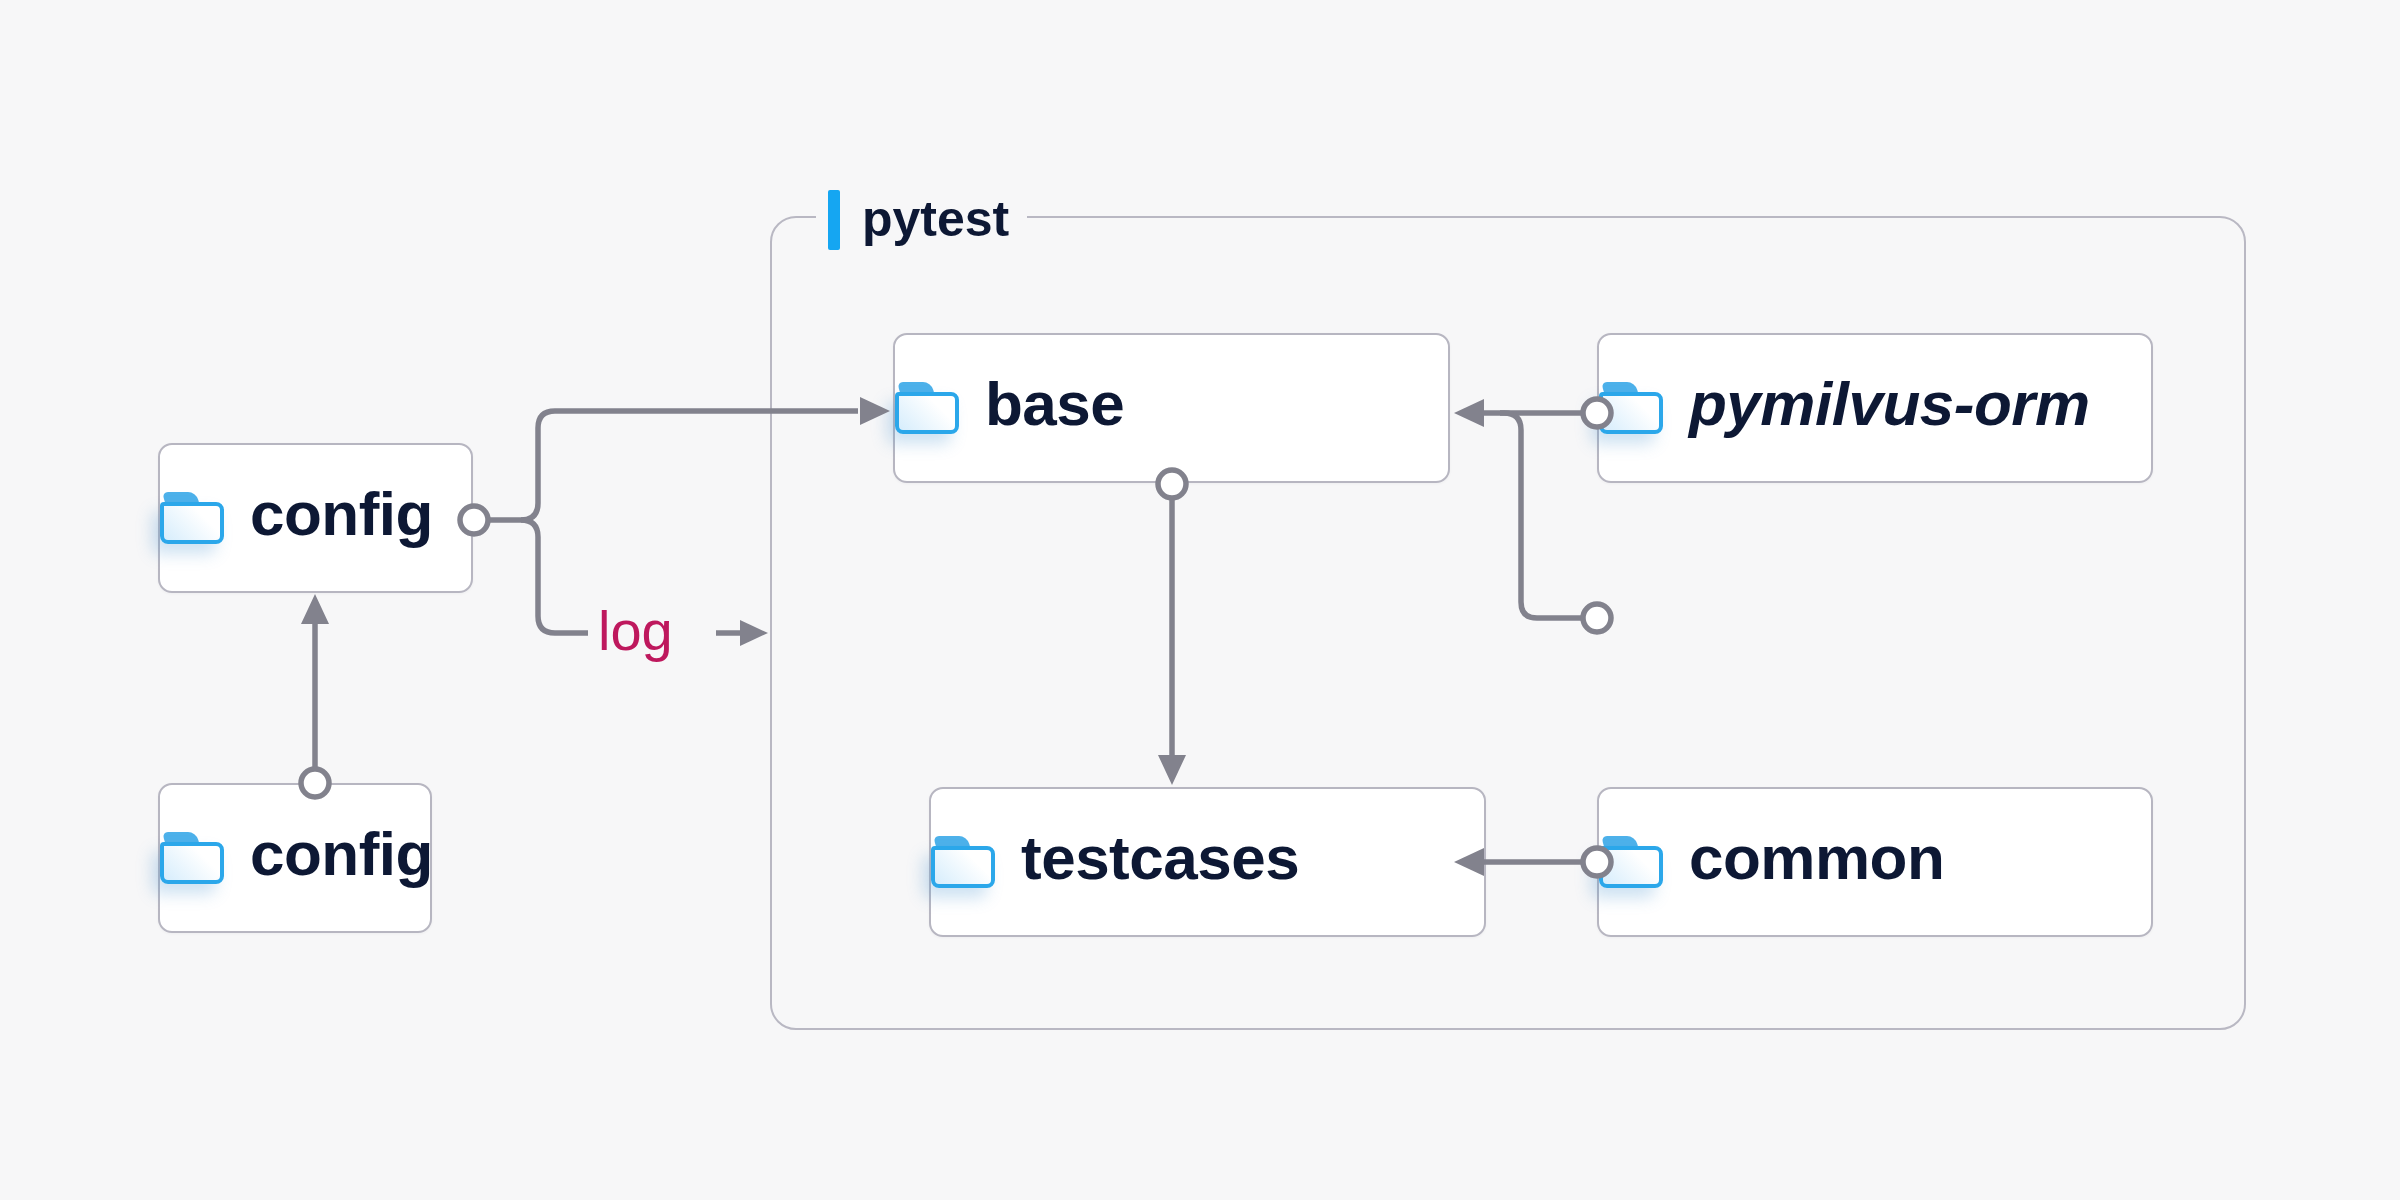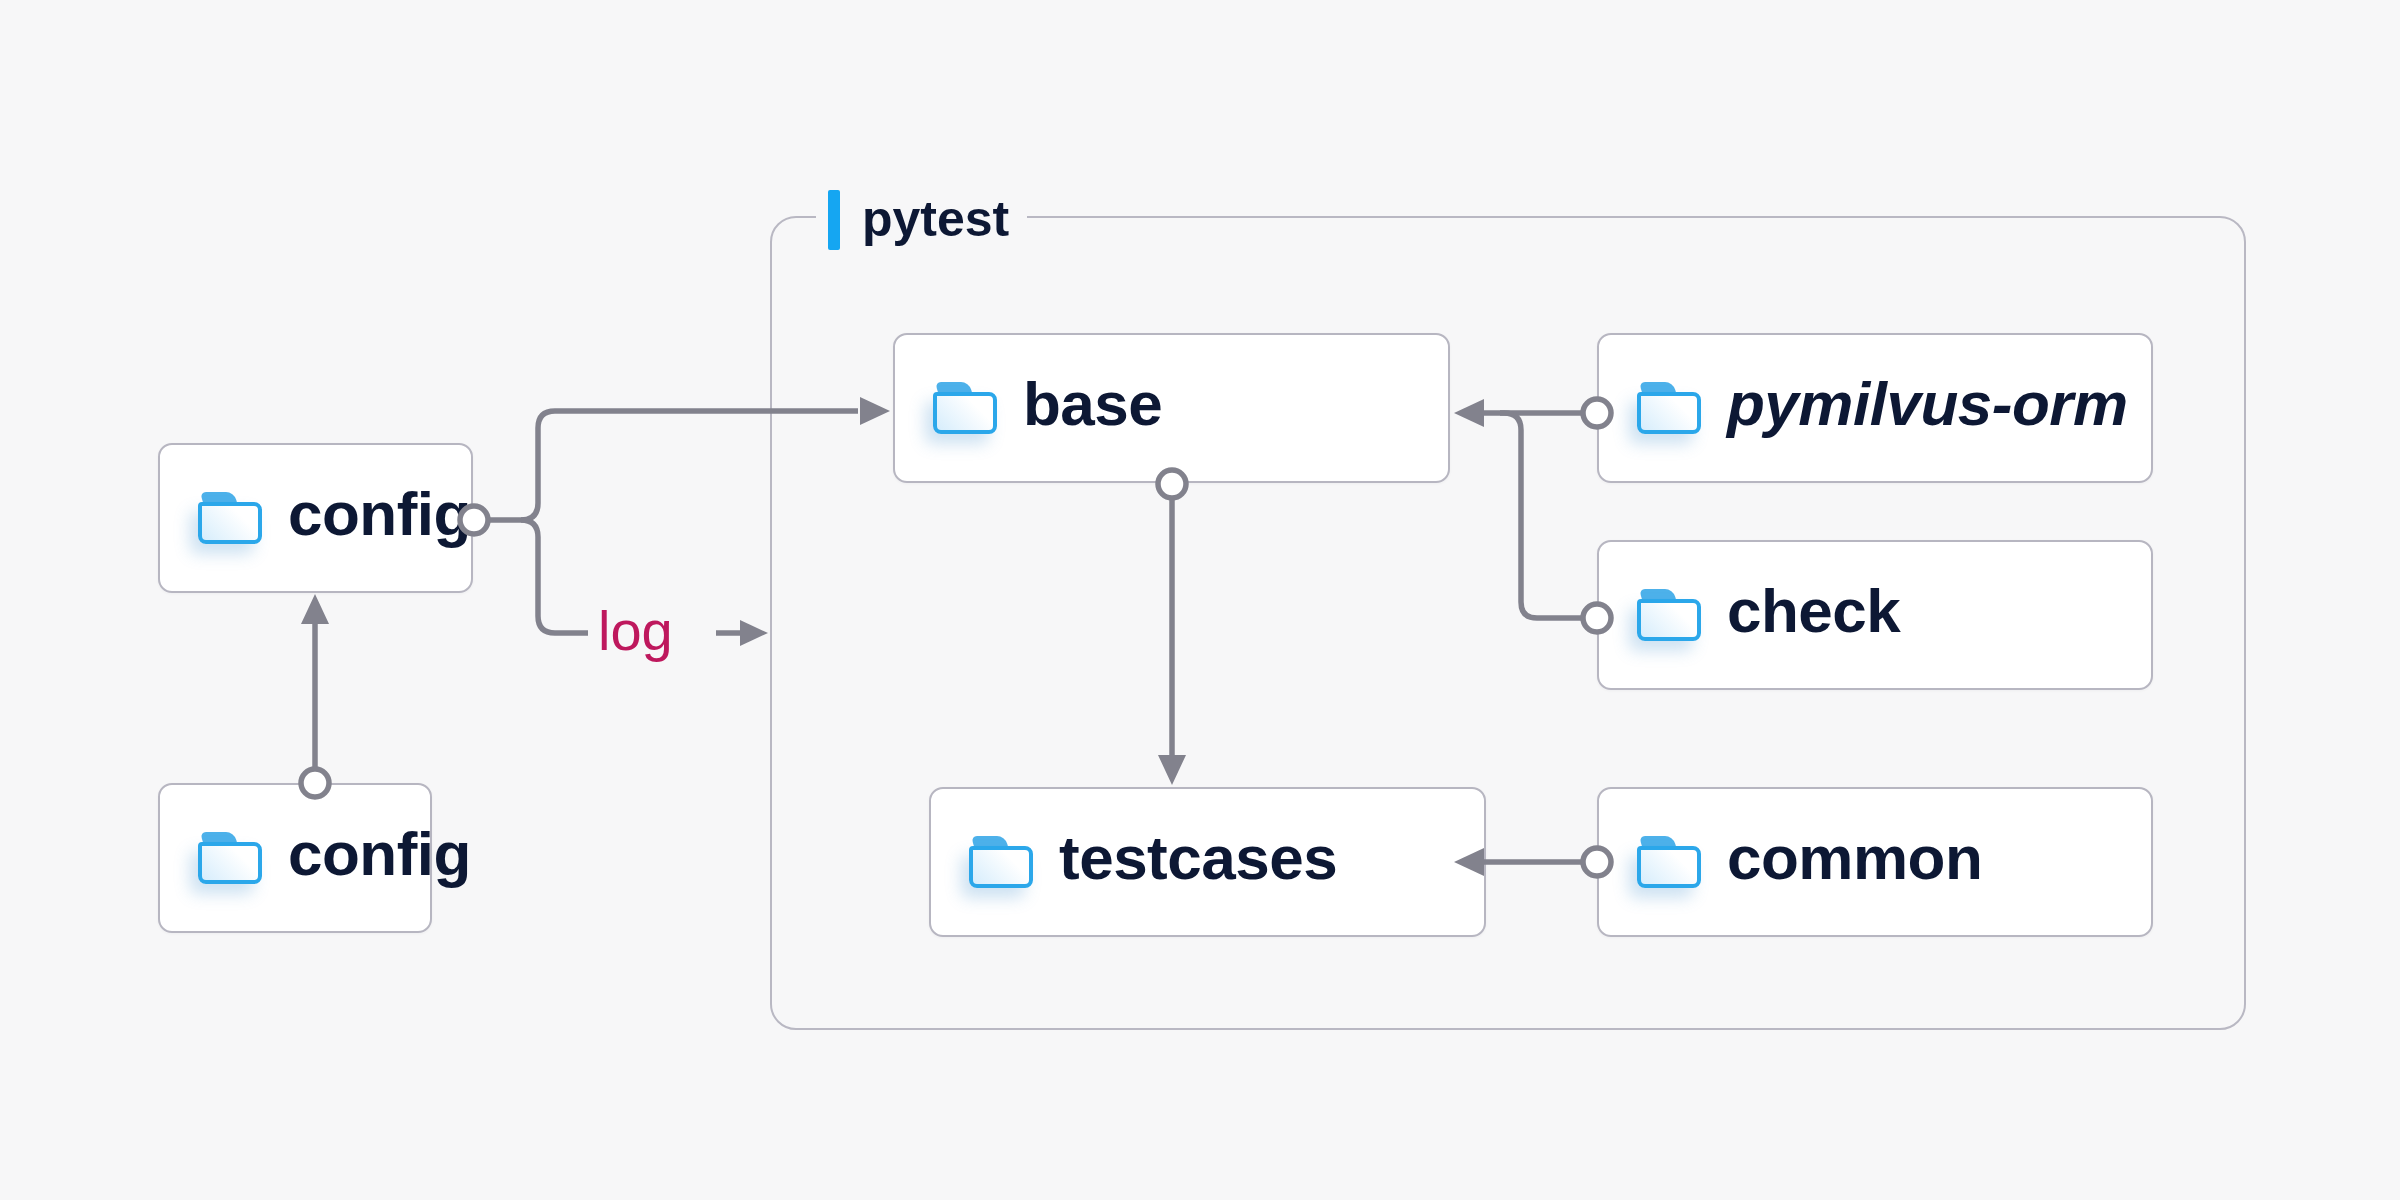--- a/index.html
+++ b/index.html
@@ -55,21 +55,20 @@
 
   
   .node {
     position: absolute;
     background: #ffffff;
     border: 2px solid #b7b6c1;
     border-radius: 14px;
     box-sizing: border-box;
     display: flex;
     align-items: center;
-    padding-left: 38px;
     gap: 26px;
     box-shadow: 0 1px 3px rgba(20, 25, 60, 0.04);
   }
   .node-label {
     font-size: 62px;
     font-weight: 600;
     color: #0d1834;
     letter-spacing: -0.5px;
     white-space: nowrap;
     line-height: 1;
@@ -183,27 +182,20 @@
   </div>
 
   <div class="node" id="node-pymilvus">
     <span class="folder">
         <span class="tab"></span>
         <span class="fbody"></span>
       </span>
     <span class="node-label">pymilvus-orm</span>
   </div>
 
-  <div class="node" id="node-check">
-    <span class="folder">
-        <span class="tab"></span>
-        <span class="fbody"></span>
-      </span>
-    <span class="node-label">check</span>
-  </div>
 
   <div class="node" id="node-testcases">
     <span class="folder">
         <span class="tab"></span>
         <span class="fbody"></span>
       </span>
     <span class="node-label">testcases</span>
   </div>
 
   <div class="node" id="node-common">

